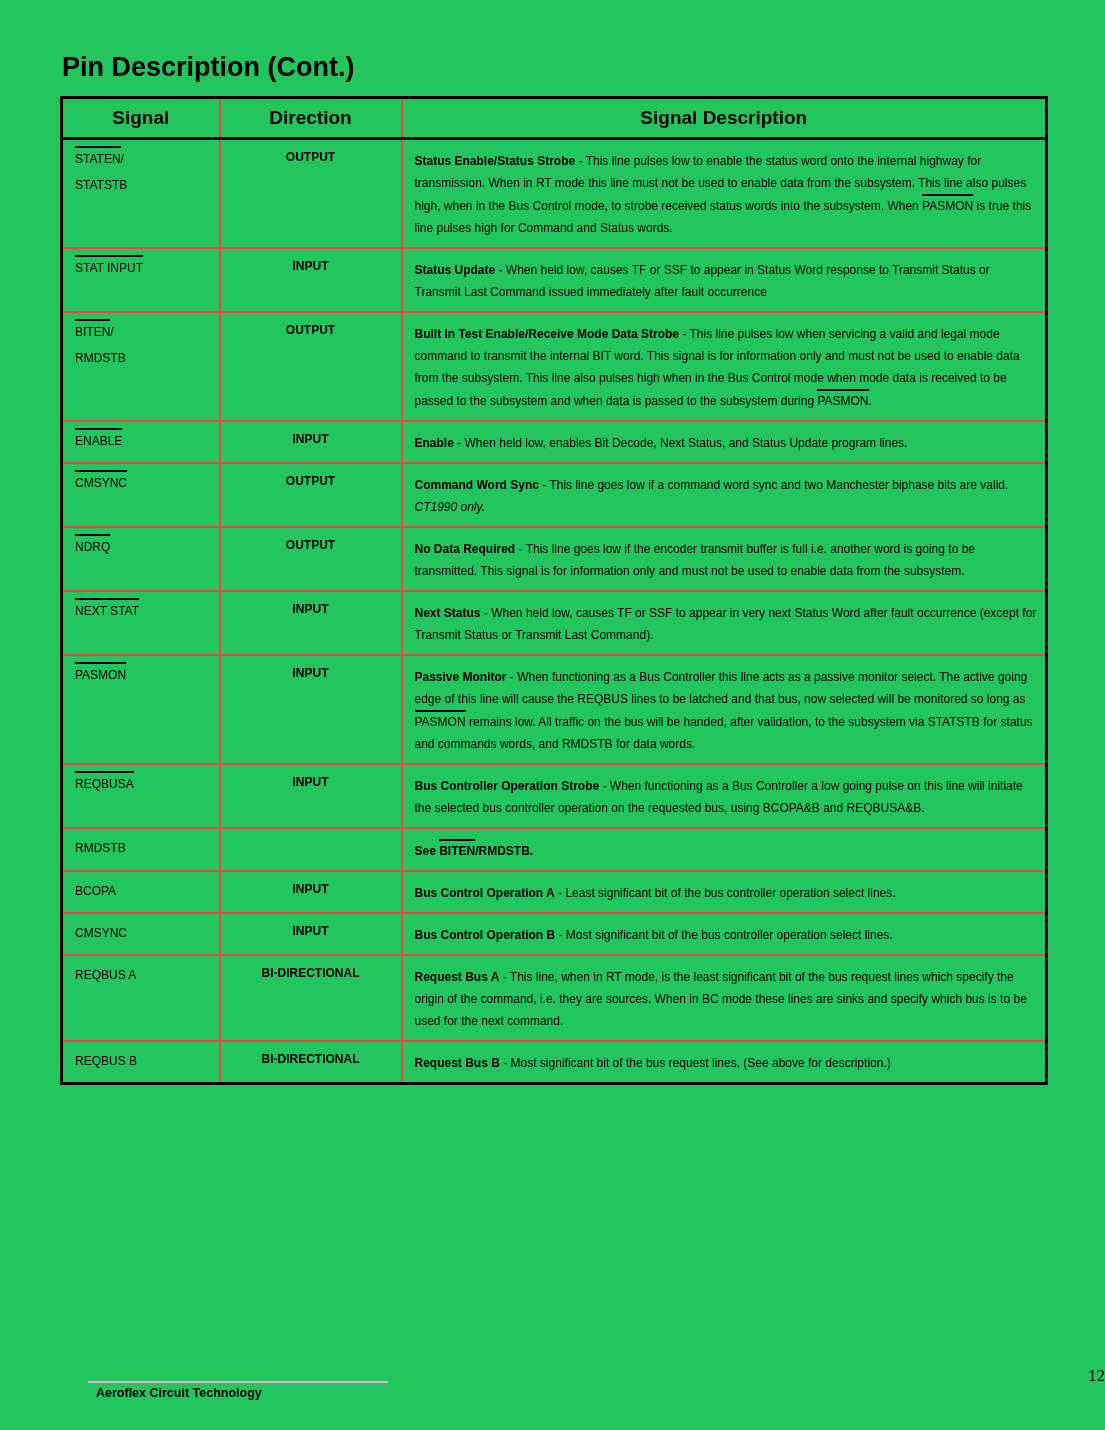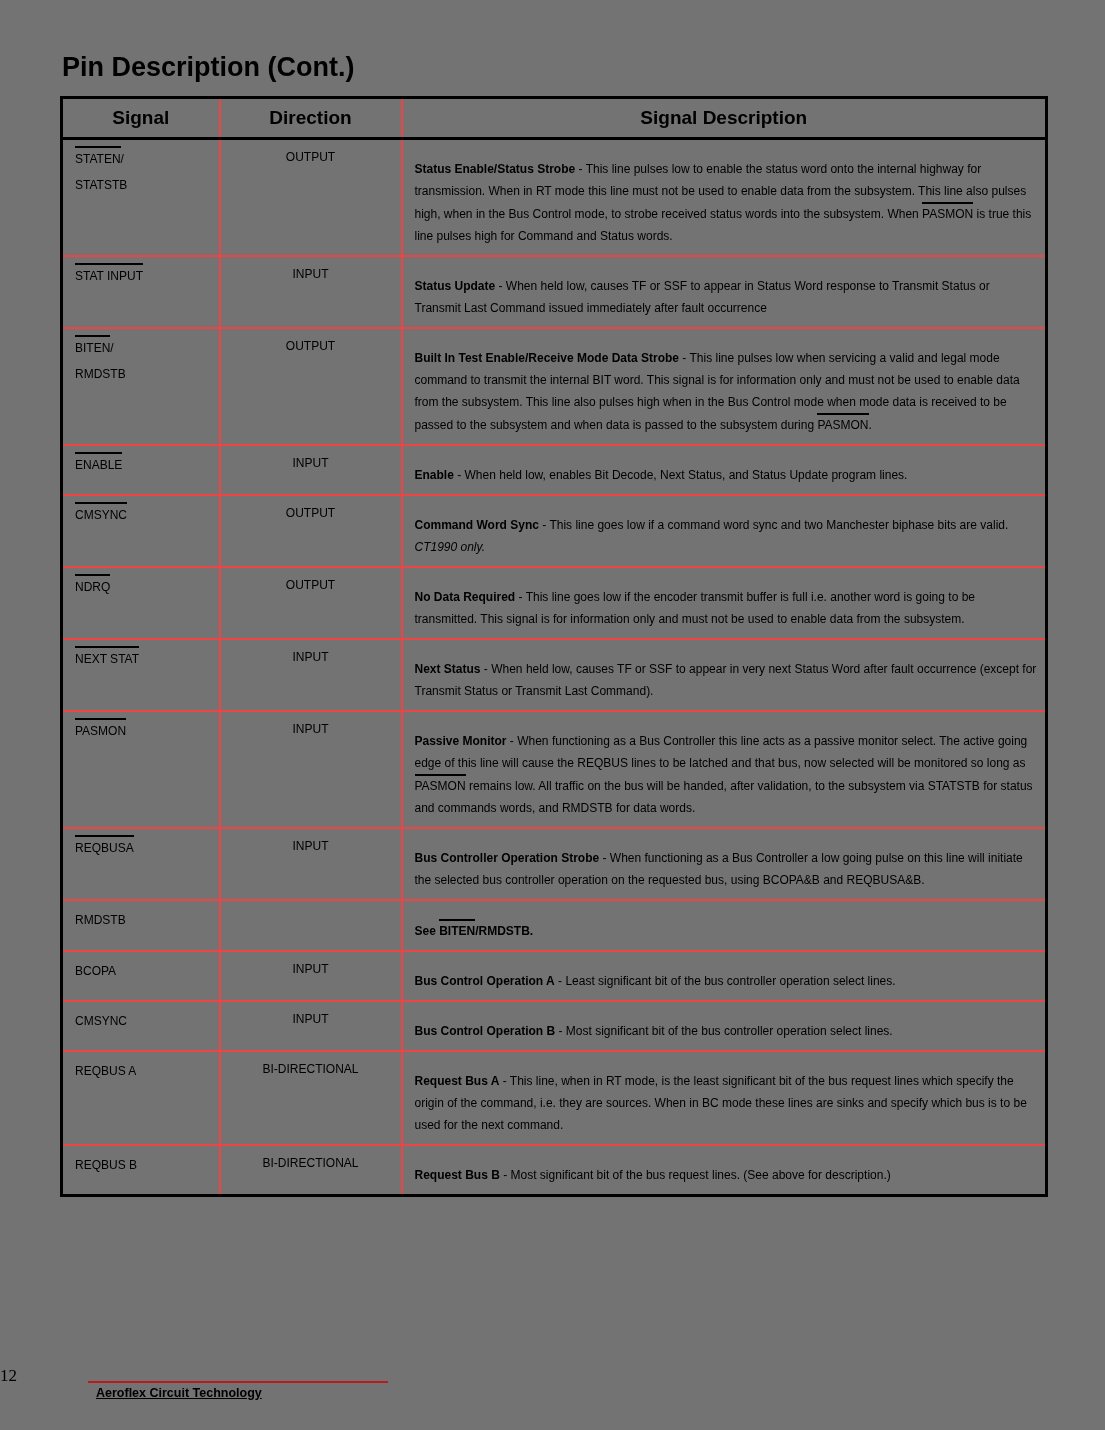--- a/index.html
+++ b/index.html
@@ -1,40 +1,40 @@
 <!DOCTYPE html>
 <html><head>
 <meta charset="utf-8">
 <style>
   html,body{margin:0;padding:0;background:#e8e8e8;}
-  .page{position:relative;width:1105px;height:1430px;background:#737373;
+  .page{position:relative;width:1105px;height:1430px;background:#22c55e;
         font-family:"Liberation Sans",sans-serif;color:#000;overflow:hidden;}
   .title{position:absolute;left:62px;top:52px;margin:0;font-size:27px;font-weight:bold;
          letter-spacing:0px;}
   table.pin{position:absolute;left:60px;top:96px;width:985px;border-collapse:collapse;
             table-layout:fixed;}
   table.pin, table.pin td, table.pin th{border:2px solid #ef4444;}
   table.pin{border:3px solid #000;}
   col.c-sig{width:158px;} col.c-dir{width:182px;} col.c-desc{width:645px;}
   table.pin th{font-size:19px;font-weight:bold;padding:8px 4px;text-align:center;
                border-bottom:3px solid #000;}
   table.pin td{vertical-align:top;font-size:12px;line-height:22px;}
   td.sig{padding:6px 6px 8px 12px;}
   td.sig .sigline{line-height:26px;white-space:nowrap;}
-  td.dir{text-align:center;padding:6px 4px 8px 4px;}
-  td.desc{padding:18px 8px 8px 12px;}
+  td.dir{text-align:center;padding:6px 4px 8px 4px;font-weight:bold;}
+  td.desc{padding:10px 8px 8px 12px;}
   .b{font-weight:bold;}
   .i{font-style:italic;}
   .ov{display:inline-block;border-top:2px solid #000;padding-top:1px;line-height:19px;}
   td.sig .ov{line-height:20px;}
-  .footer-rule-text{position:absolute;border-top:2px solid #b91c1c;font-size:12.5px;
-                    font-weight:bold;padding-top:3px;white-space:pre-wrap;text-decoration:underline;}
+  .footer-rule-text{position:absolute;border-top:2px solid #f9a8d4;font-size:12.5px;
+                    font-weight:bold;padding-top:3px;white-space:pre-wrap;}
   .footer-left{left:88px;top:1381px;width:292px;padding-left:8px;}
   .footer-right{left:725px;top:1381px;width:295px;}
-  .footer-page{position:absolute;left:0;top:1366px;width:1105px;text-align:left;
+  .footer-page{position:absolute;left:0;top:1366px;width:1105px;text-align:right;
                font-family:"Liberation Serif",serif;font-size:17px;}
 </style>
 </head>
 <body>
 
 <div class="page">
 
   <h1 class="title">Pin Description (Cont.)</h1>
 
   <table class="pin">

